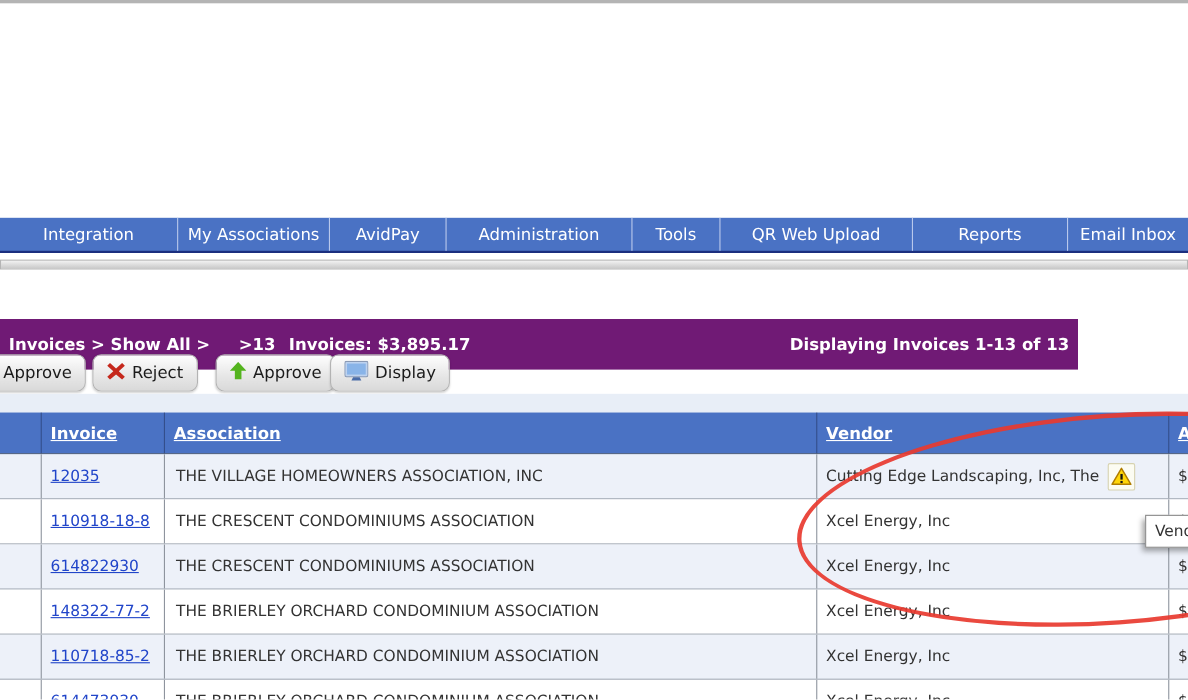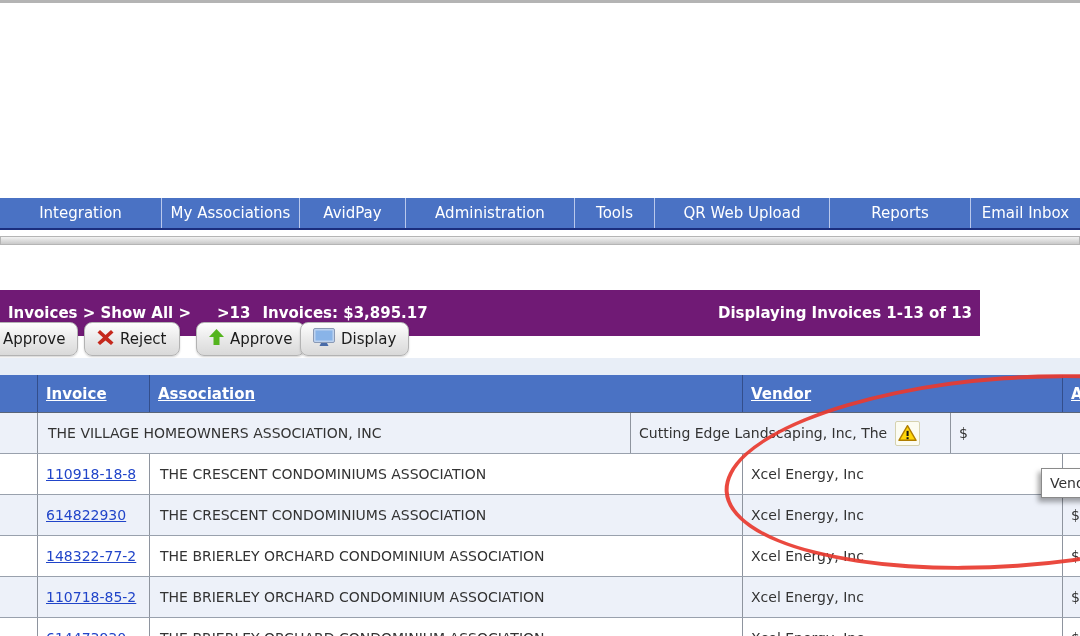--- a/index.html
+++ b/index.html
@@ -139,20 +139,23 @@
 <div class="thead">
   <div class="th c0"></div>
   <div class="th c1">Invoice</div>
   <div class="th c2">Association</div>
   <div class="th c3">Vendor</div>
   <div class="th c4">Amount</div>
 </div>
 
 <div class="trow alt" style="top:413px;">
   <div class="td c0"></div>
+  <div class="td c1">
+      <a class="invlink">12035</a>
+    </div>
   <div class="td c2">THE VILLAGE HOMEOWNERS ASSOCIATION, INC</div>
   <div class="td c3">
       <span>Cutting Edge Landscaping, Inc, The</span>
       <span class="warn-tile">
         <svg width="19" height="18" viewBox="0 0 22 21">
           <path d="M11 2 L21 19 L1 19 Z" fill="#ffd60a" stroke="#b07d00" stroke-width="1.6" stroke-linejoin="round"></path>
           <rect x="9.9" y="8" width="2.4" height="6" fill="#151515"></rect>
           <rect x="9.9" y="15.4" width="2.4" height="2.3" fill="#151515"></rect>
         </svg>
       </span>

